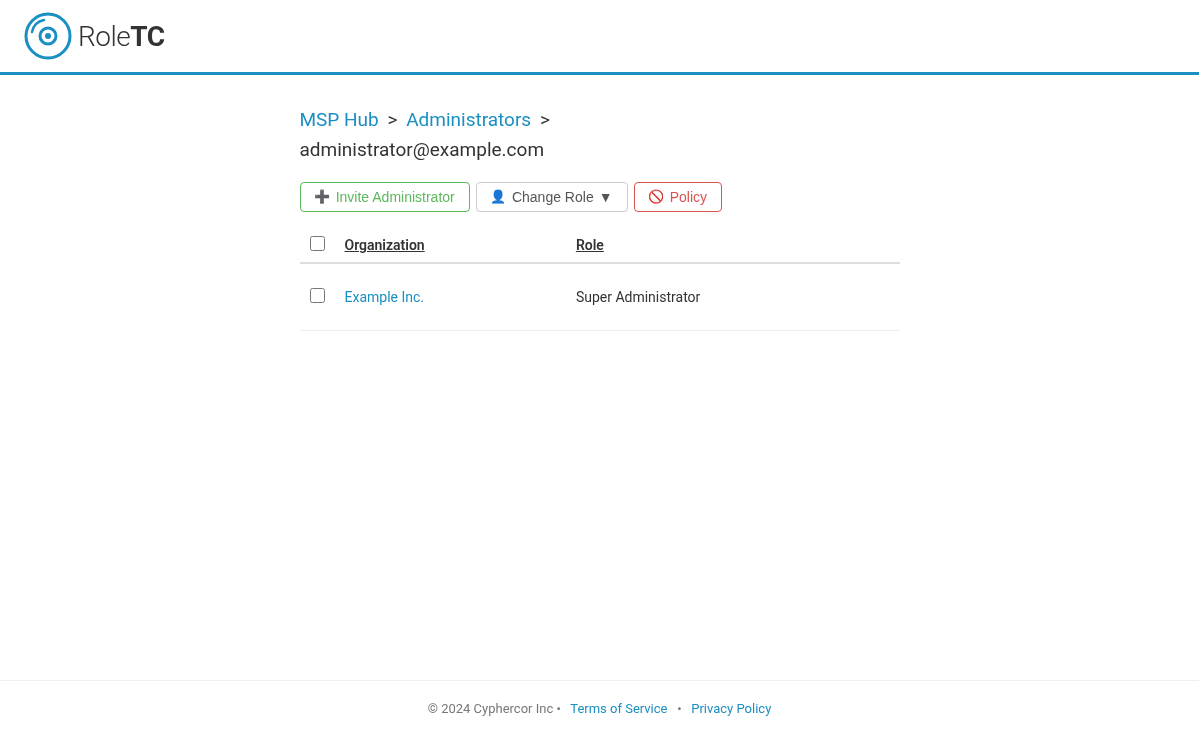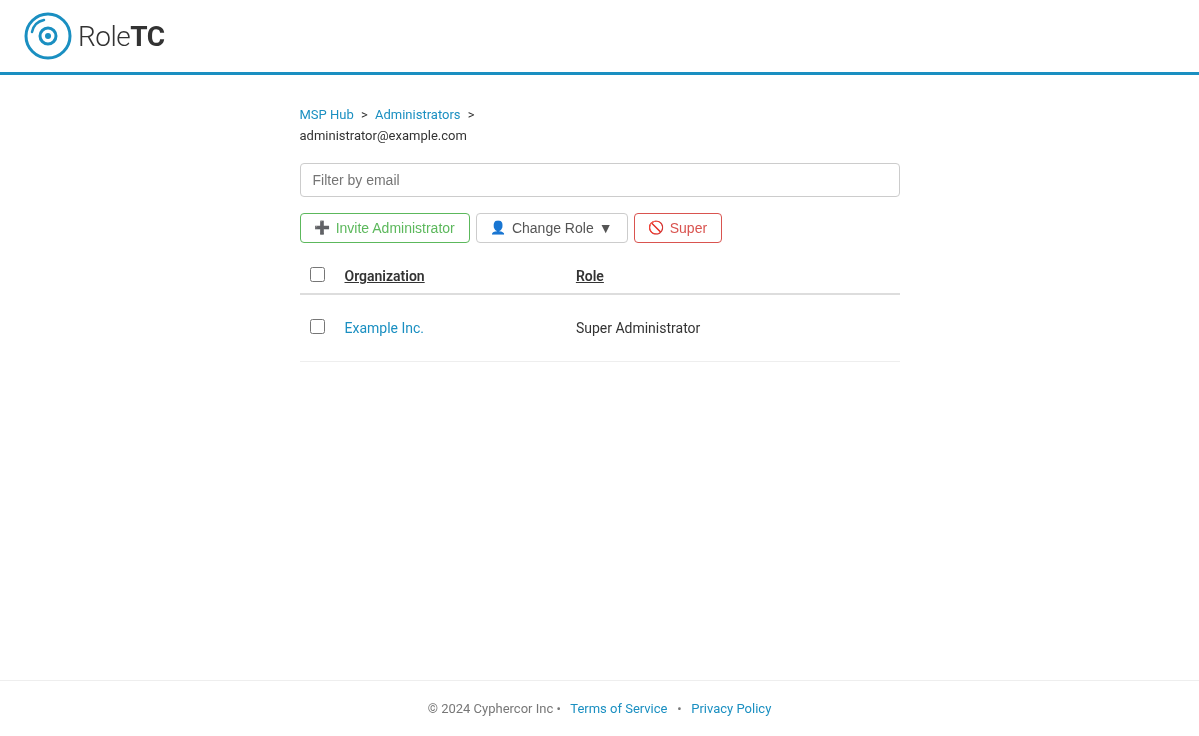--- a/index.html
+++ b/index.html
@@ -51,21 +51,21 @@
     }
 
     .content-wrapper {
       width: 600px;
       max-width: 90%;
     }
 
     
     .breadcrumb {
       margin-bottom: 16px;
-      font-size: 13px;
+      font-size: 19px;
       line-height: 1.6;
     }
 
     .breadcrumb a {
       color: #1a8fc1;
       text-decoration: none;
     }
 
     .breadcrumb .separator {
       color: #333;
@@ -220,36 +220,35 @@
       <span>
         <a href="#">MSP Hub</a>
         <span class="separator"> &gt; </span>
         <a href="#">Administrators</a>
         <span class="separator"> &gt;</span>
       </span>
       <span class="current">administrator@example.com</span>
     </nav>
 
     
-    <input type="text" class="filter-input" placeholder="Filter by email" style="">
 
     
     <div class="action-buttons">
       <button class="btn btn-success">
         <span class="btn-icon">➕</span>
         <span>Invite Administrator</span>
       </button>
       <button class="btn btn-default">
         <span class="btn-icon">👤</span>
         <span>Change Role</span>
         <span>▼</span>
       </button>
       <button class="btn btn-danger">
         <span class="btn-icon">🚫</span>
-        <span>Super</span>
+        <span>Policy</span>
       </button>
     </div>
 
     
     <table class="org-table">
       <thead>
         <tr>
           <th class="check-col">
             <input type="checkbox" style="">
           </th>

